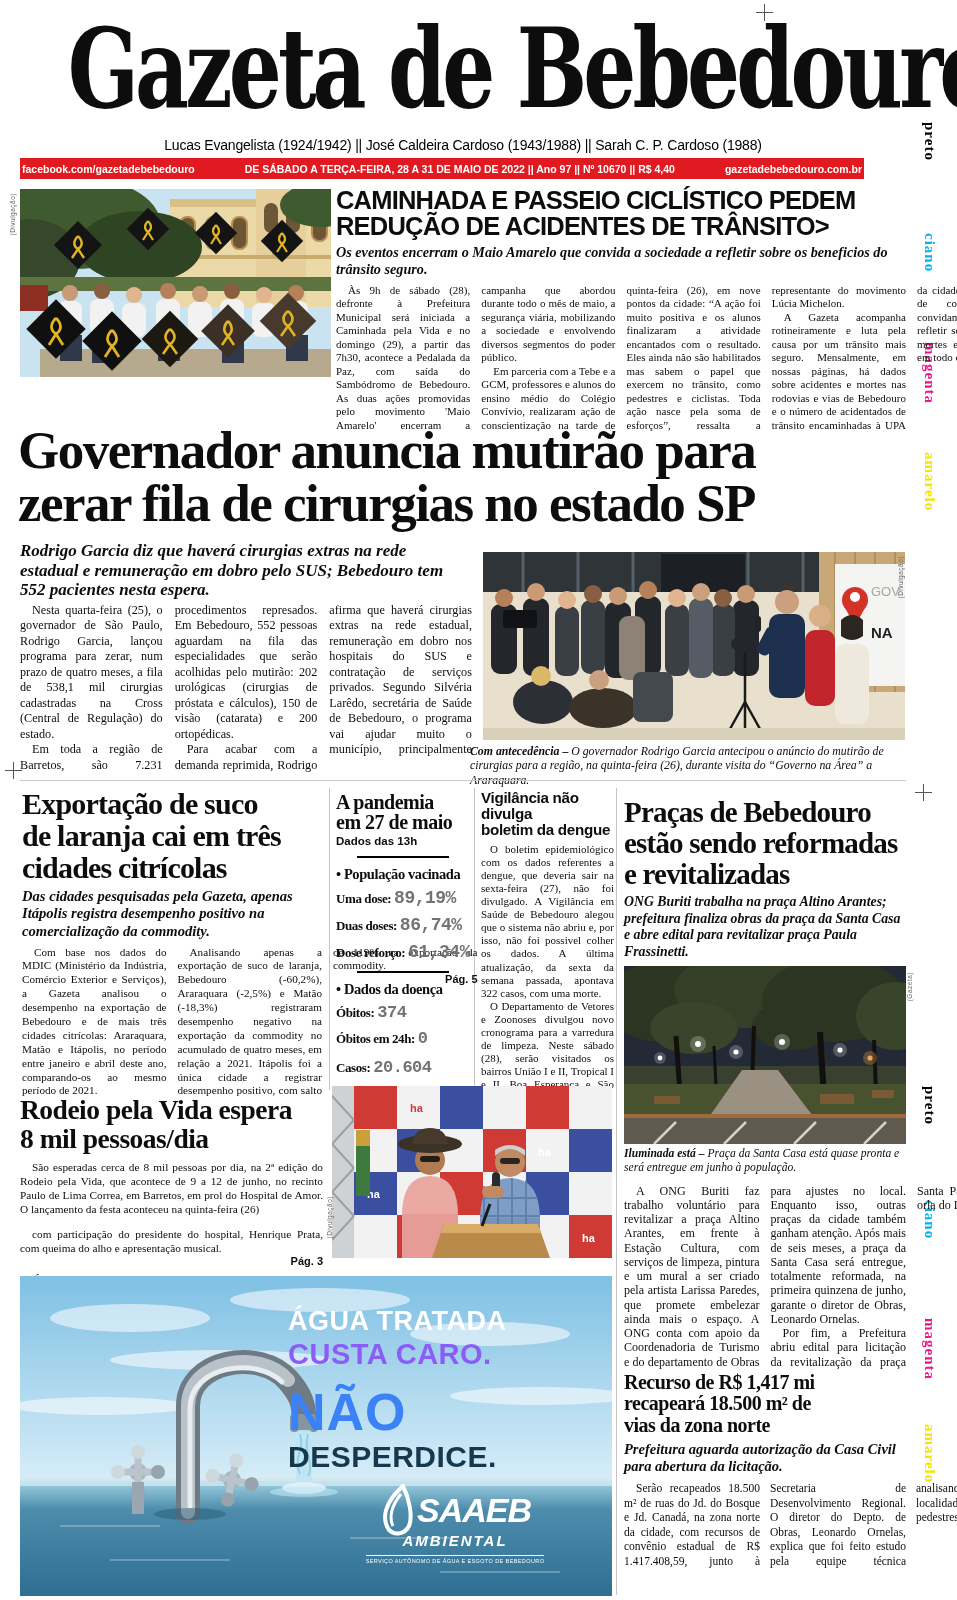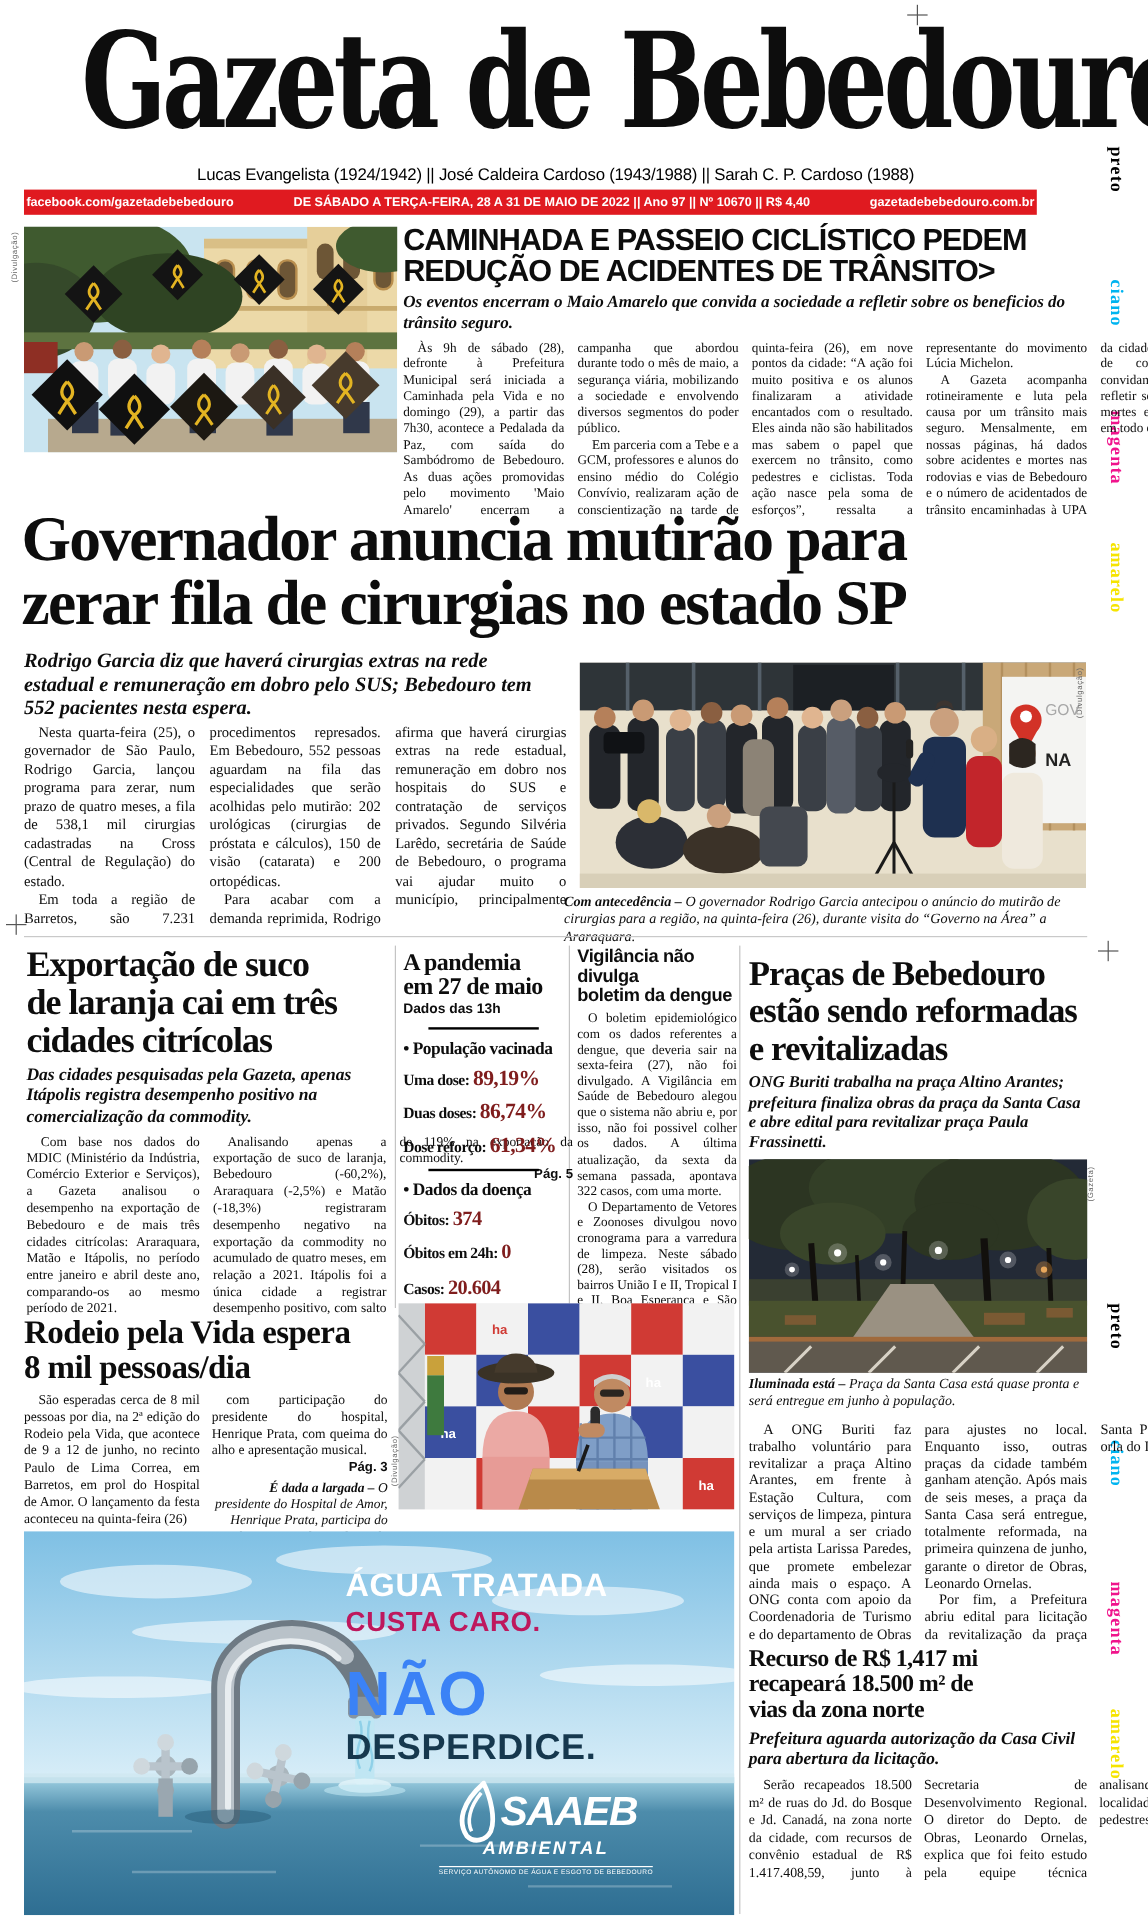--- a/index.html
+++ b/index.html
@@ -43,31 +43,31 @@
   #pracas-body{column-count:2;column-gap:11px;font-size:12px;line-height:1.19;height:188px;margin-top:8px;}
   #recurso-body{column-count:2;column-gap:10px;font-size:11.5px;line-height:1.26;height:100px;margin-top:6px;}
   
   #pandemia{font-family:"Liberation Serif",serif;}
   #pandemia .ptitle{font-weight:bold;font-size:20px;line-height:1.0;letter-spacing:-0.5px;}
   #pandemia .pnote{font-family:"Liberation Sans",sans-serif;font-weight:bold;font-size:11.5px;margin-top:3px;}
   #pandemia .prule{border:0;border-top:2px solid #000;width:92px;margin:9px auto 8px auto;}
   #pandemia .pbullet{font-weight:bold;font-size:14.5px;letter-spacing:-0.4px;margin:2px 0 5px 0;}
   #pandemia .prow{margin:0 0 7px 0;white-space:nowrap;}
   #pandemia .plabel{font-weight:bold;font-size:13px;letter-spacing:-0.4px;}
-  #pandemia .pvalue{font-family:Liberation Serif, serif;font-weight:bold;font-size:18px;color:#7f1d1d;letter-spacing:-0.5px;}
+  #pandemia .pvalue{font-family:Liberation Mono, monospace;font-weight:bold;font-size:18px;color:#737373;letter-spacing:-0.5px;}
   #pandemia .prow.small .pvalue{font-size:17px;}
   
   #dengue .dhead{font-family:"Liberation Sans",sans-serif;font-weight:bold;font-size:15.2px;line-height:1.05;letter-spacing:-0.3px;}
   #dengue .dbody{font-size:11px;line-height:1.19;margin-top:5px;}
   #dengue .drule{border:0;border-top:2px solid #000;width:92px;margin:9px auto 0 auto;}
   
   .vline{position:absolute;width:1px;background:#c4c4c4;}
   .hline{position:absolute;height:1px;background:#c9c9c9;}
   
-  #rodeio-cols{display:flex;gap:10px;margin-top:6px;font-size:11.3px;line-height:1.26;}
+  #rodeio-cols{display:flex;gap:10px;margin-top:6px;font-size:11.3px;line-height:1.26;flex-direction:column;}
   #rodeio-cols .col{flex:1;text-align:justify;}
   #rodeio-cap{font-style:italic;font-size:11.2px;line-height:1.2;text-align:right;margin-top:4px;}
   #rodeio-cap .lead{font-weight:bold;}
   
   .ad-txt{position:absolute;font-family:Liberation Sans, sans-serif;font-weight:bold;}
   
   .photo{display:block;}
 </style>
 </head>
 <body>
@@ -617,21 +617,21 @@
         <ellipse cx="170" cy="238" rx="36" ry="6" fill="#1d4f6b" opacity="0.4"></ellipse>
       </g>
       <g stroke="#ffffff" opacity="0.25">
         <line x1="40" y1="250" x2="140" y2="250" stroke-width="2"></line>
           <line x1="330" y1="262" x2="430" y2="262" stroke-width="2"></line>
         <line x1="90" y1="284" x2="210" y2="284" stroke-width="2"></line>
           <line x1="420" y1="296" x2="540" y2="296" stroke-width="2"></line>
       </g>
     </svg>
     <div class="ad-txt" style="left:268px;top:30px;width:320px;font-size:27px;color:#ffffff;letter-spacing:0.5px;">ÁGUA TRATADA</div>
-    <div class="ad-txt" style="left:268px;top:62px;width:320px;font-size:23px;color:#be185d;letter-spacing:0.5px;">CUSTA CARO.</div>
+    <div class="ad-txt" style="left:268px;top:62px;width:320px;font-size:29px;color:#8b5cf6;letter-spacing:0.5px;">CUSTA CARO.</div>
     <div class="ad-txt" style="left:268px;top:106px;width:320px;font-size:52px;color:#3b82f6;letter-spacing:1px;">NÃO</div>
     <div class="ad-txt" style="left:268px;top:164px;width:320px;font-size:30px;color:#16384e;letter-spacing:0.5px;">DESPERDICE.</div>
     <div class="abs" style="left:330px;top:208px;width:210px;text-align:center;">
       <svg width="34" height="52" viewBox="0 0 34 52" style="vertical-align:middle;">
         <path d="M24 2 C6 18 2 34 10 46 C16 52 26 50 30 42 C34 32 30 14 24 2 z" fill="none" stroke="#ffffff" stroke-width="4"></path>
         <path d="M22 10 C12 22 10 34 14 42" fill="none" stroke="#ffffff" stroke-width="3"></path>
       </svg>
       <span style="font-family:'Liberation Sans',sans-serif;font-weight:bold;font-style:italic;font-size:34px;color:#ffffff;letter-spacing:-1px;vertical-align:middle;">SAAEB</span>
       <div style="font-family:'Liberation Sans',sans-serif;font-weight:bold;font-style:italic;font-size:15px;color:#ffffff;letter-spacing:2px;margin-top:-4px;">AMBIENTAL</div>
       <div style="font-family:'Liberation Sans',sans-serif;font-size:5.5px;color:#ffffff;letter-spacing:0.4px;margin-top:2px;border-top:1px solid #ffffff;padding-top:2px;display:inline-block;">SERVIÇO AUTÔNOMO DE ÁGUA E ESGOTO DE BEBEDOURO</div>

